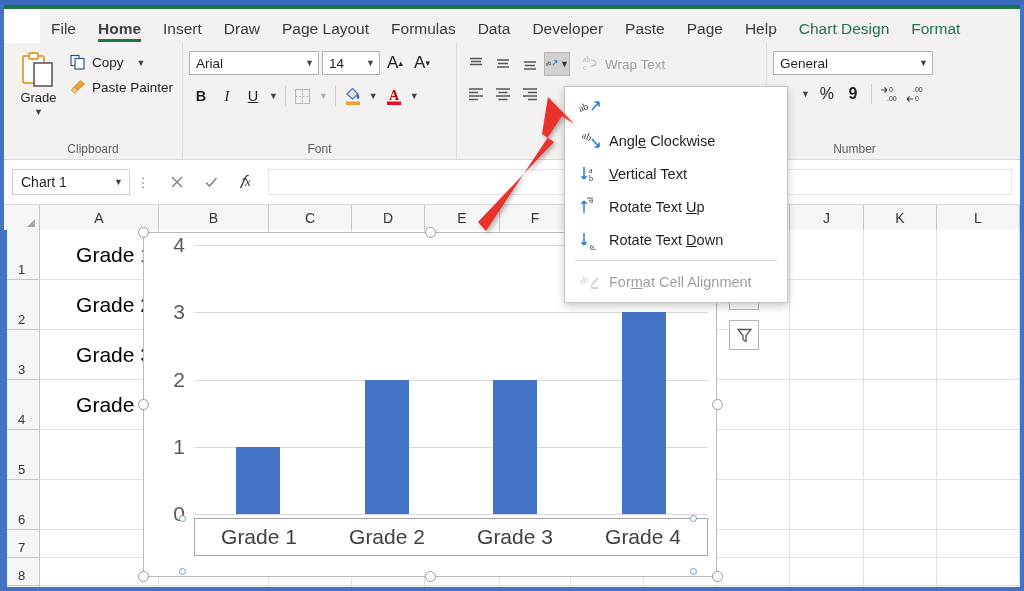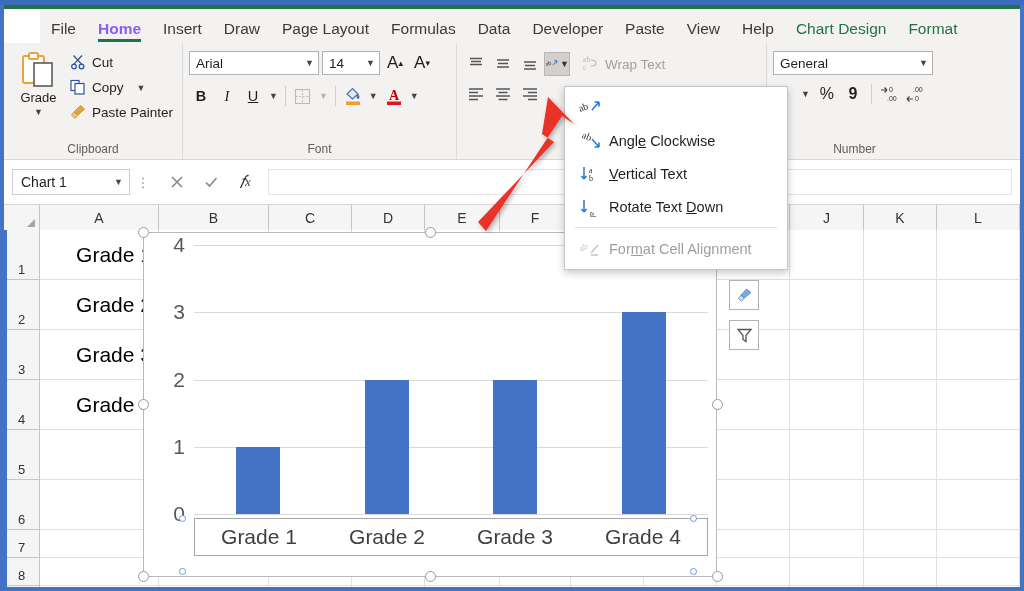--- a/index.html
+++ b/index.html
@@ -23,21 +23,21 @@
     position:absolute; left:4px; top:9px; width:1016px; height:34px;
     background:#f3f2f1;
     display:flex; align-items:flex-end;margin-left:36px;
   }
   .tab {
     position:relative;
     padding: 0 11px 7px 11px;
     font-size:15.5px; color:#3b3a39; white-space:nowrap;
     line-height:1;
   }
-  .tab.active { color:#8b5cf6; font-weight:bold; }
+  .tab.active { color:#404040; font-weight:bold; }
   .tab.active::after {
     content:""; position:absolute; left:11px; right:11px; bottom:1px;
     height:3px; background:#217346;
   }
   .tab.contextual { color:#217346; }
 
   
   .ribbon {
     position:absolute; left:4px; top:43px; width:1016px; height:117px;
     background:#f3f2f1; border-bottom:1px solid #d9d7d5;
@@ -175,21 +175,21 @@
   <div class="tabbar">
     <div class="tab">File</div>
     <div class="tab active">Home</div>
     <div class="tab">Insert</div>
     <div class="tab">Draw</div>
     <div class="tab">Page Layout</div>
     <div class="tab">Formulas</div>
     <div class="tab">Data</div>
     <div class="tab">Developer</div>
     <div class="tab">Paste</div>
-    <div class="tab">View</div>
+    <div class="tab">Page</div>
     <div class="tab">Help</div>
     <div class="tab contextual">Chart Design</div>
     <div class="tab contextual">Format</div>
   </div>
 
   <div class="ribbon">
 
     <div class="grp grp-clip">
       <div class="grp-body">
         <div class="paste-col">
@@ -197,30 +197,20 @@
             <svg width="36" height="38" viewBox="0 0 36 38">
               <rect x="3" y="5" width="21" height="27" rx="2" fill="#fff" stroke="#e8a33d" stroke-width="2"></rect>
               <rect x="9" y="2" width="9" height="6" rx="1.5" fill="#fff" stroke="#e8a33d" stroke-width="2"></rect>
               <rect x="14" y="12" width="18" height="23" fill="#fff" stroke="#5b5b5b" stroke-width="1.6"></rect>
             </svg>
           </div>
           <div class="paste-lbl">Grade</div>
           <div class="chev">▼</div>
         </div>
         <div class="clipcmds">
-          <div class="cmd">
-            <span class="ci">
-              <svg width="16" height="16" viewBox="0 0 16 16">
-                <circle cx="4" cy="12.5" r="2.3" fill="none" stroke="#2b579a" stroke-width="1.3"></circle>
-                <circle cx="11.5" cy="12.5" r="2.3" fill="none" stroke="#2b579a" stroke-width="1.3"></circle>
-                <path d="M3.5 10.6 L12 1.5 M12 10.6 L3.5 1.5" stroke="#2b579a" stroke-width="1.3" fill="none"></path>
-              </svg>
-            </span>
-            <span>Cut</span>
-          </div>
           <div class="cmd">
             <span class="ci">
               <svg width="16" height="16" viewBox="0 0 16 16">
                 <rect x="1" y="1.5" width="8" height="10" fill="#fff" stroke="#2b579a" stroke-width="1.2"></rect>
                 <rect x="5" y="4.5" width="9" height="10.5" fill="#fff" stroke="#2b579a" stroke-width="1.2"></rect>
               </svg>
             </span>
             <span>Copy</span>
             <span class="chev" style="margin-left:8px">▼</span>
           </div>
@@ -640,20 +630,29 @@
           <path d="M5 3 V15 M5 15 l-2.5-3 M5 15 l2.5-3" stroke="#2b7cd3" stroke-width="1.5" fill="none"></path>
           <text x="10" y="9" font-size="8" fill="#333" font-family="Liberation Serif, serif">a</text>
           <text x="10" y="17" font-size="8" fill="#333" font-family="Liberation Serif, serif">b</text>
         </svg>
       </span>
       <span class="mtx"><u>V</u>ertical Text</span>
     </div>
     <div class="mi">
       <span class="mico">
         <svg width="22" height="20" viewBox="0 0 22 20">
+          <path d="M5 16 V4 M5 4 l-2.5 3 M5 4 l2.5 3" stroke="#2b7cd3" stroke-width="1.5" fill="none"></path>
+          <text x="14" y="6" font-size="9" fill="#333" font-family="Liberation Serif, serif" transform="rotate(-90 14 6)">ab</text>
+        </svg>
+      </span>
+      <span class="mtx">Rotate Text <u>U</u>p</span>
+    </div>
+    <div class="mi">
+      <span class="mico">
+        <svg width="22" height="20" viewBox="0 0 22 20">
           <path d="M5 3 V15 M5 15 l-2.5-3 M5 15 l2.5-3" stroke="#2b7cd3" stroke-width="1.5" fill="none"></path>
           <text x="11" y="15" font-size="9" fill="#333" font-family="Liberation Serif, serif" transform="rotate(90 11 15)">ab</text>
         </svg>
       </span>
       <span class="mtx">Rotate Text <u>D</u>own</span>
     </div>
     <div class="msep"></div>
     <div class="mi dis">
       <span class="mico">
         <svg width="22" height="20" viewBox="0 0 22 20">

